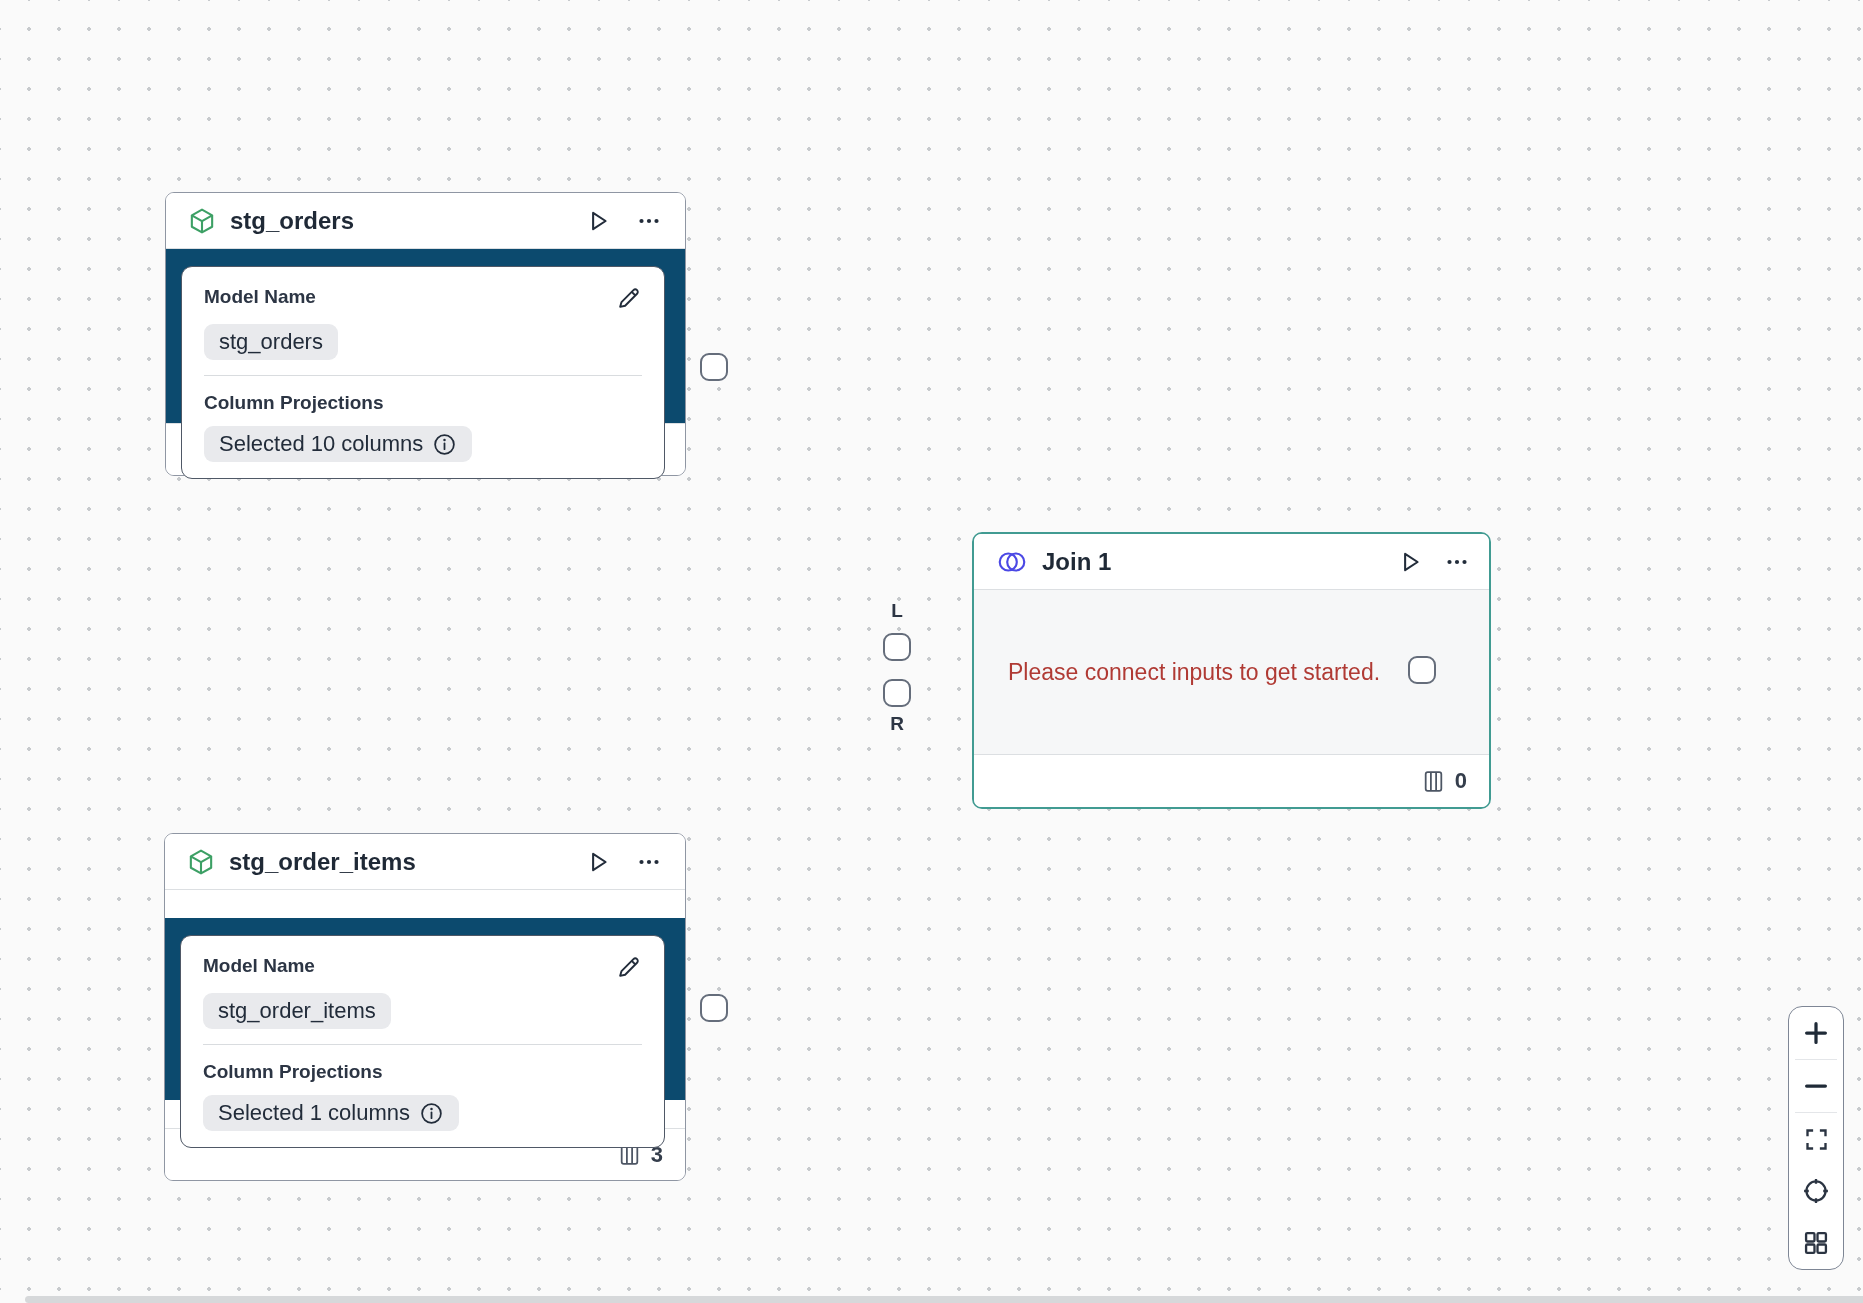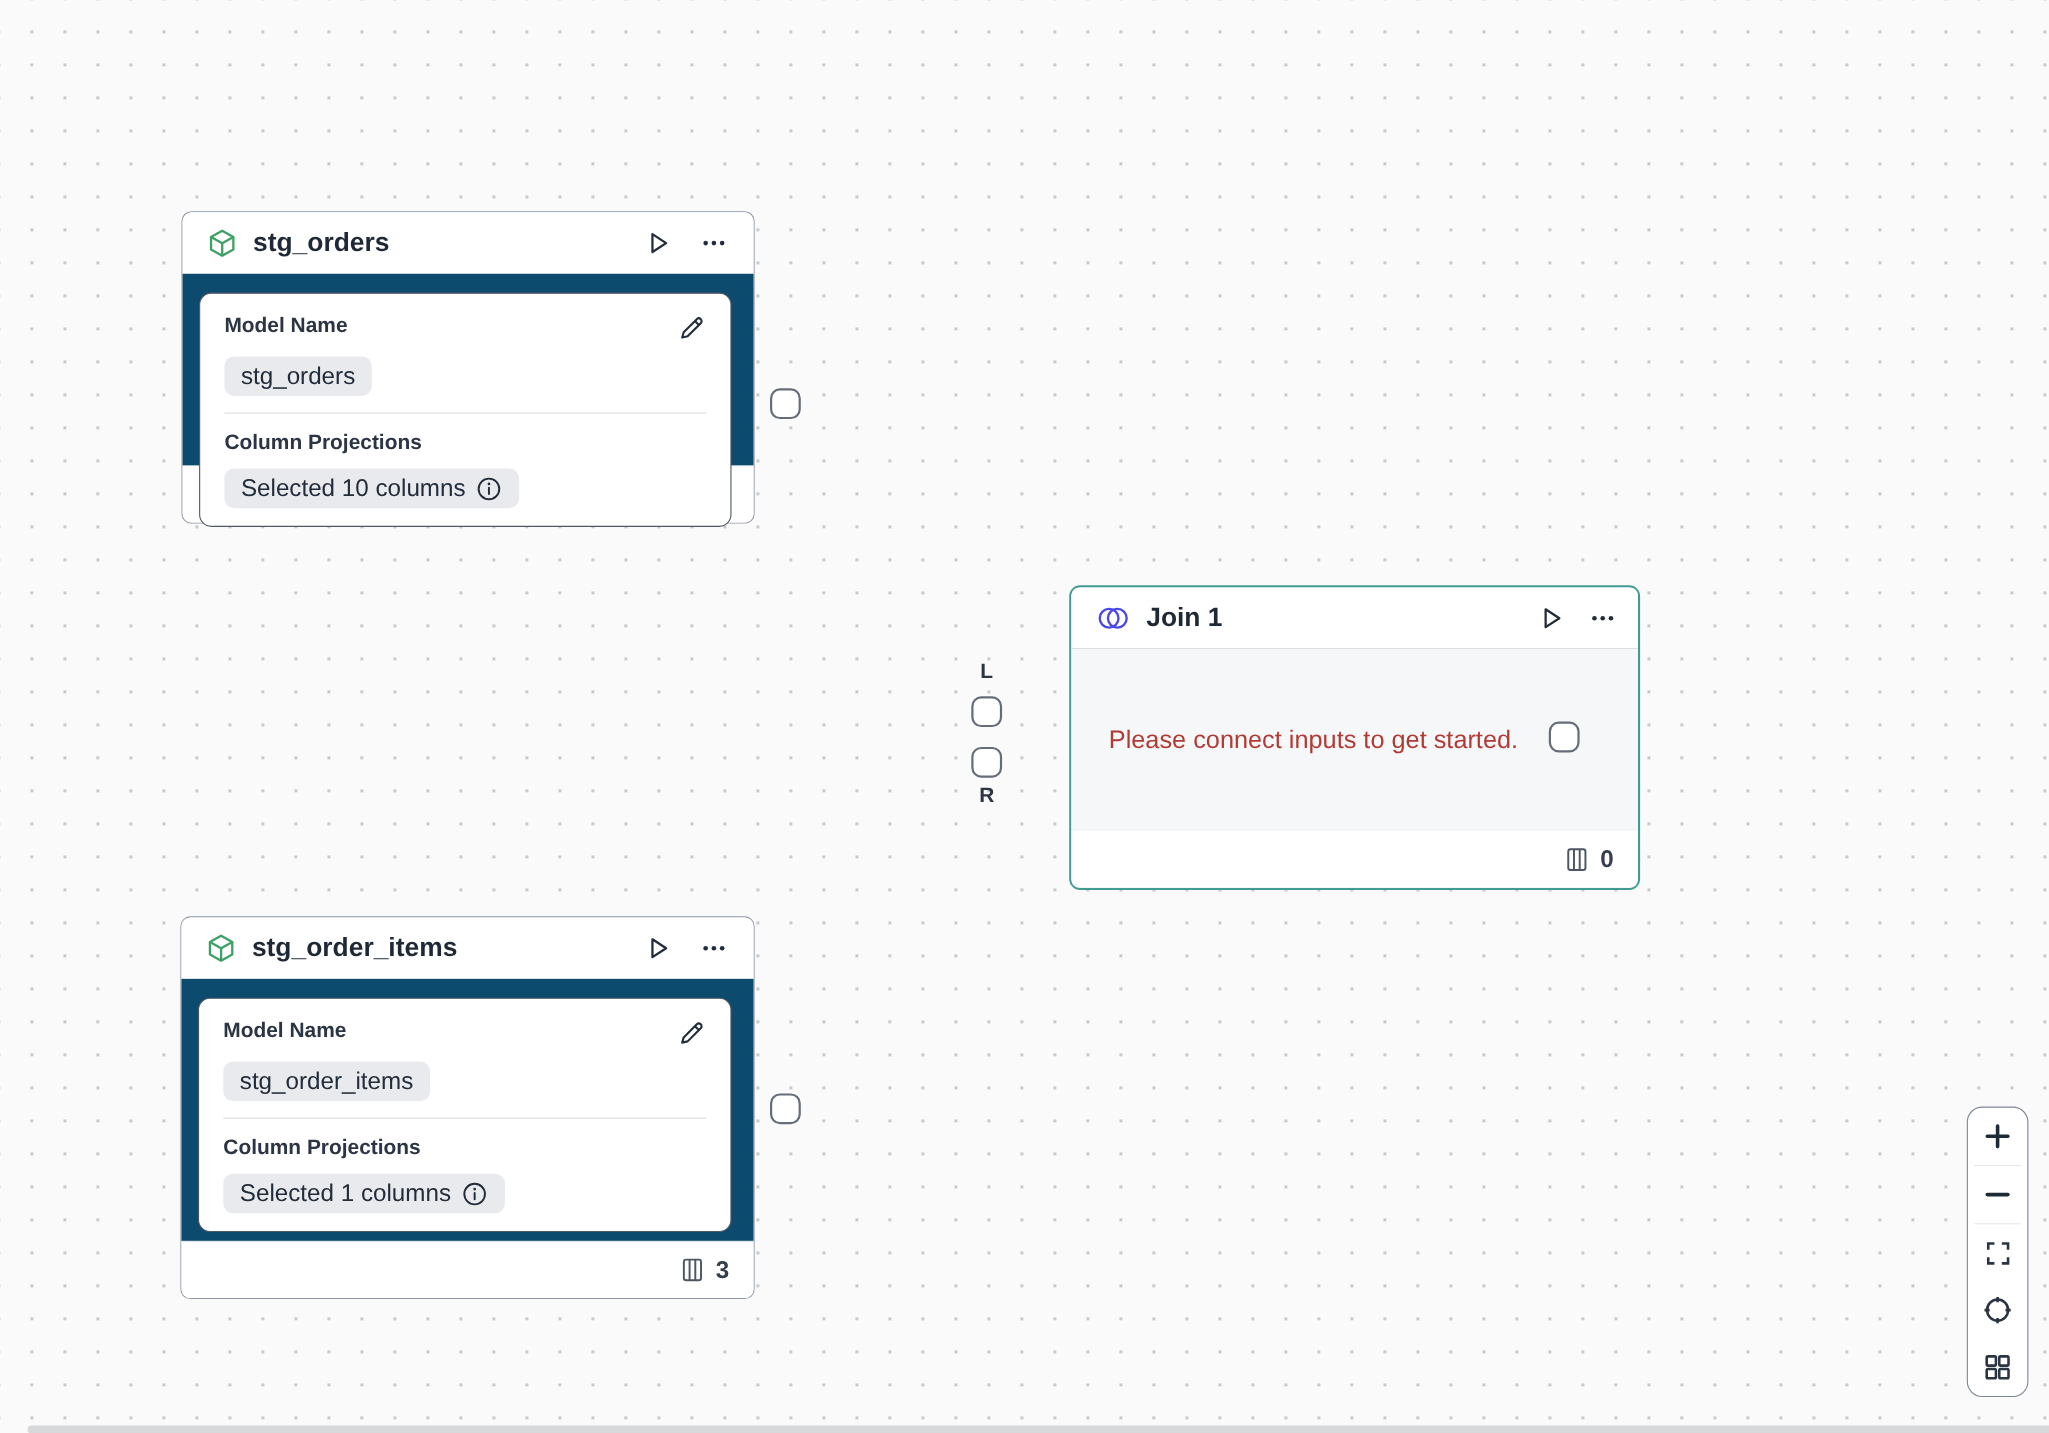--- a/index.html
+++ b/index.html
@@ -206,21 +206,21 @@
     <div class="node-footer">
       <svg width="25" height="25" viewBox="0 0 24 24" fill="none" stroke="#4d5664" stroke-width="1.7">
           <rect x="4.5" y="3" width="15" height="18" rx="2"></rect>
           <path d="M9.5 3 v18 M14.5 3 v18"></path>
         </svg>
       <span class="count-text">10</span>
     </div>
   </div>
   <div class="port" style="left:700px; top:353px;"></div>
 
-  <div class="node" style="left:164px; top:833px; width:522px; height:348px;">
+  <div class="node" style="left:164px; top:833px; width:522px; height:348px;gap:28px;">
     <div class="node-header">
       <span>
         <svg width="28" height="28" viewBox="0 0 24 24" fill="none" stroke="#3da065" stroke-width="1.8" stroke-linejoin="round">
           <path d="M12 2.3 L20.7 7.2 L12 12.1 L3.3 7.2 Z"></path>
           <path d="M3.3 7.2 V16.9 L12 21.8 L20.7 16.9 V7.2"></path>
           <path d="M12 12.1 V21.8"></path>
         </svg>
       </span>
       <span class="node-title">stg_order_items</span>
       <span class="header-actions">

